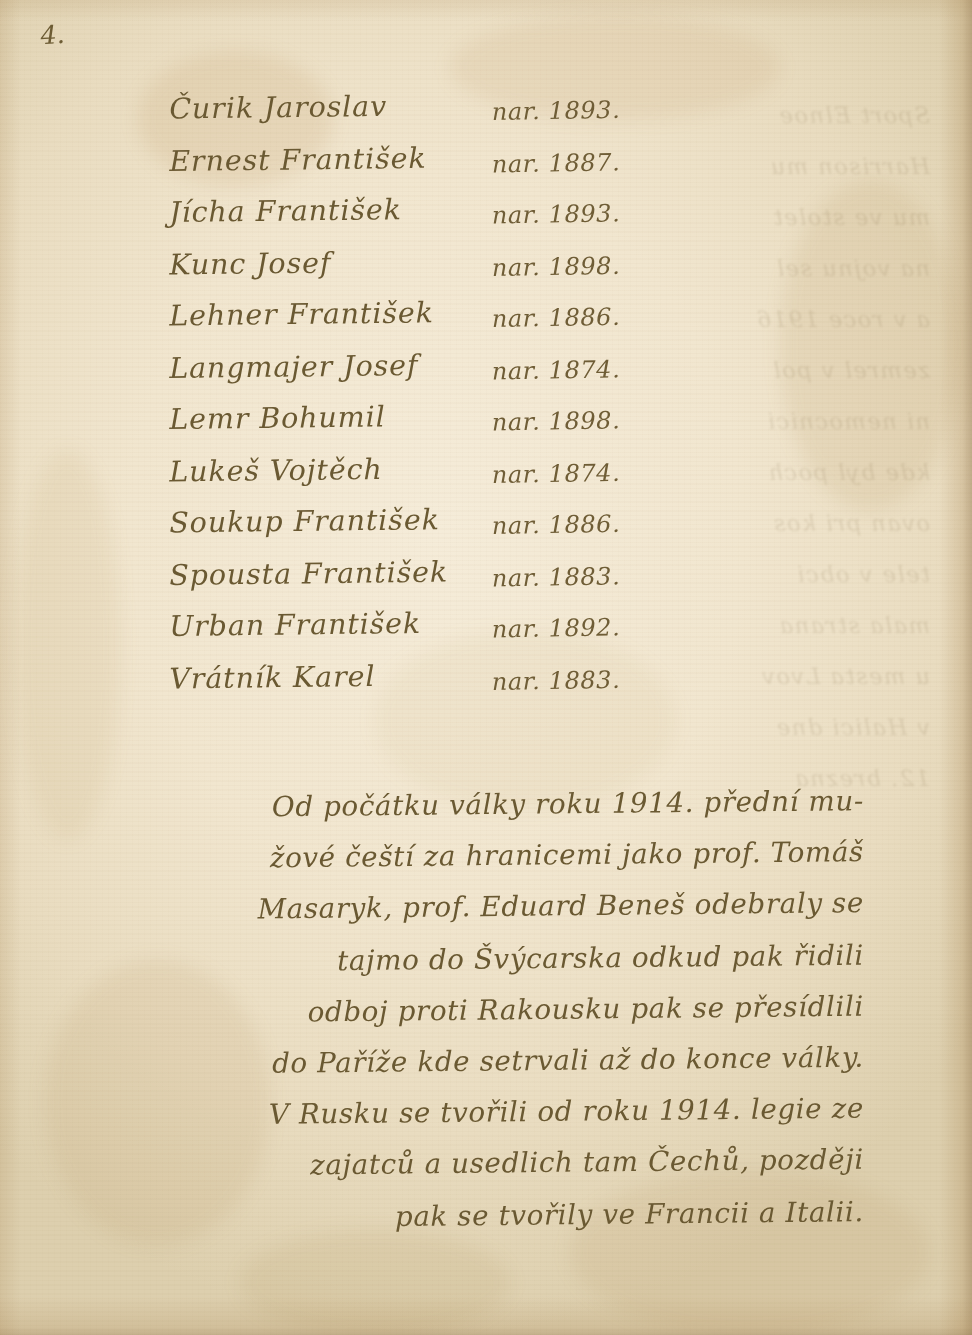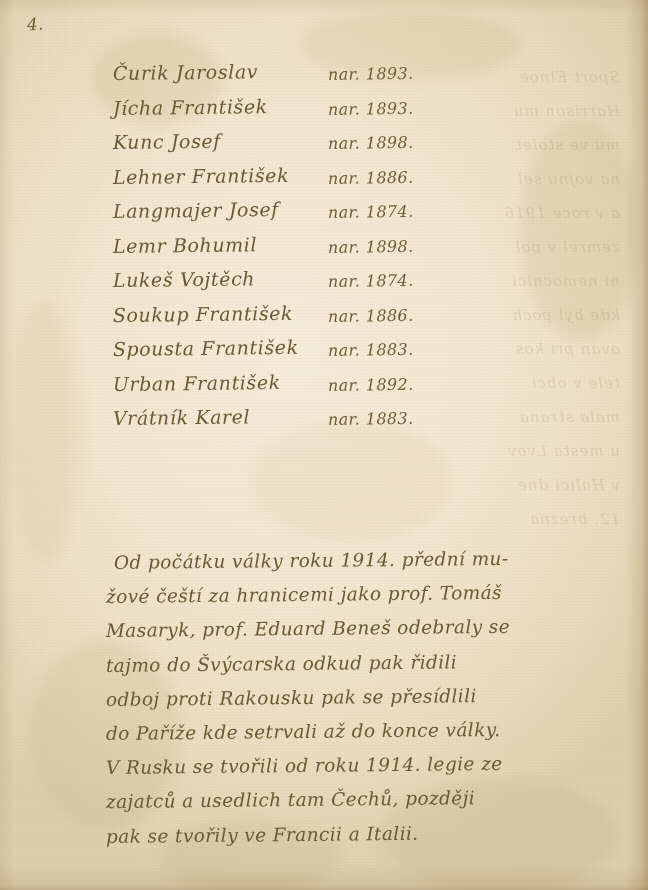--- a/index.html
+++ b/index.html
@@ -141,22 +141,23 @@
     color: #6f5d36;
     font-style: italic;
     white-space: nowrap;
     transform: rotate(-0.9deg);
     transform-origin: left bottom;
   }
 
   .paragraph {
     position: absolute;
     left: 106px;
-    top: 552px;
+    top: 529px;
     width: 470px;
+    text-align: right;
   }
   .pline {
     position: relative;
     height: 34.2px;
     font-size: 18.5px;
     color: #6a5932;
     font-style: italic;
     letter-spacing: 0.4px;
     white-space: nowrap;
     transform: rotate(-0.6deg);
@@ -198,20 +199,24 @@
   </div>
 
   <div class="ink" id="folio">4.</div>
 
   <div class="name-list">
     <div class="name-row">
       <span class="nm">Čurik  Jaroslav</span>
       <span class="yr">nar. 1893.</span>
     </div>
     <div class="name-row">
+      <span class="nm">Ernest  František</span>
+      <span class="yr">nar. 1887.</span>
+    </div>
+    <div class="name-row">
       <span class="nm">Jícha  František</span>
       <span class="yr">nar. 1893.</span>
     </div>
     <div class="name-row">
       <span class="nm">Kunc  Josef</span>
       <span class="yr">nar. 1898.</span>
     </div>
     <div class="name-row">
       <span class="nm">Lehner  František</span>
       <span class="yr">nar. 1886.</span>

